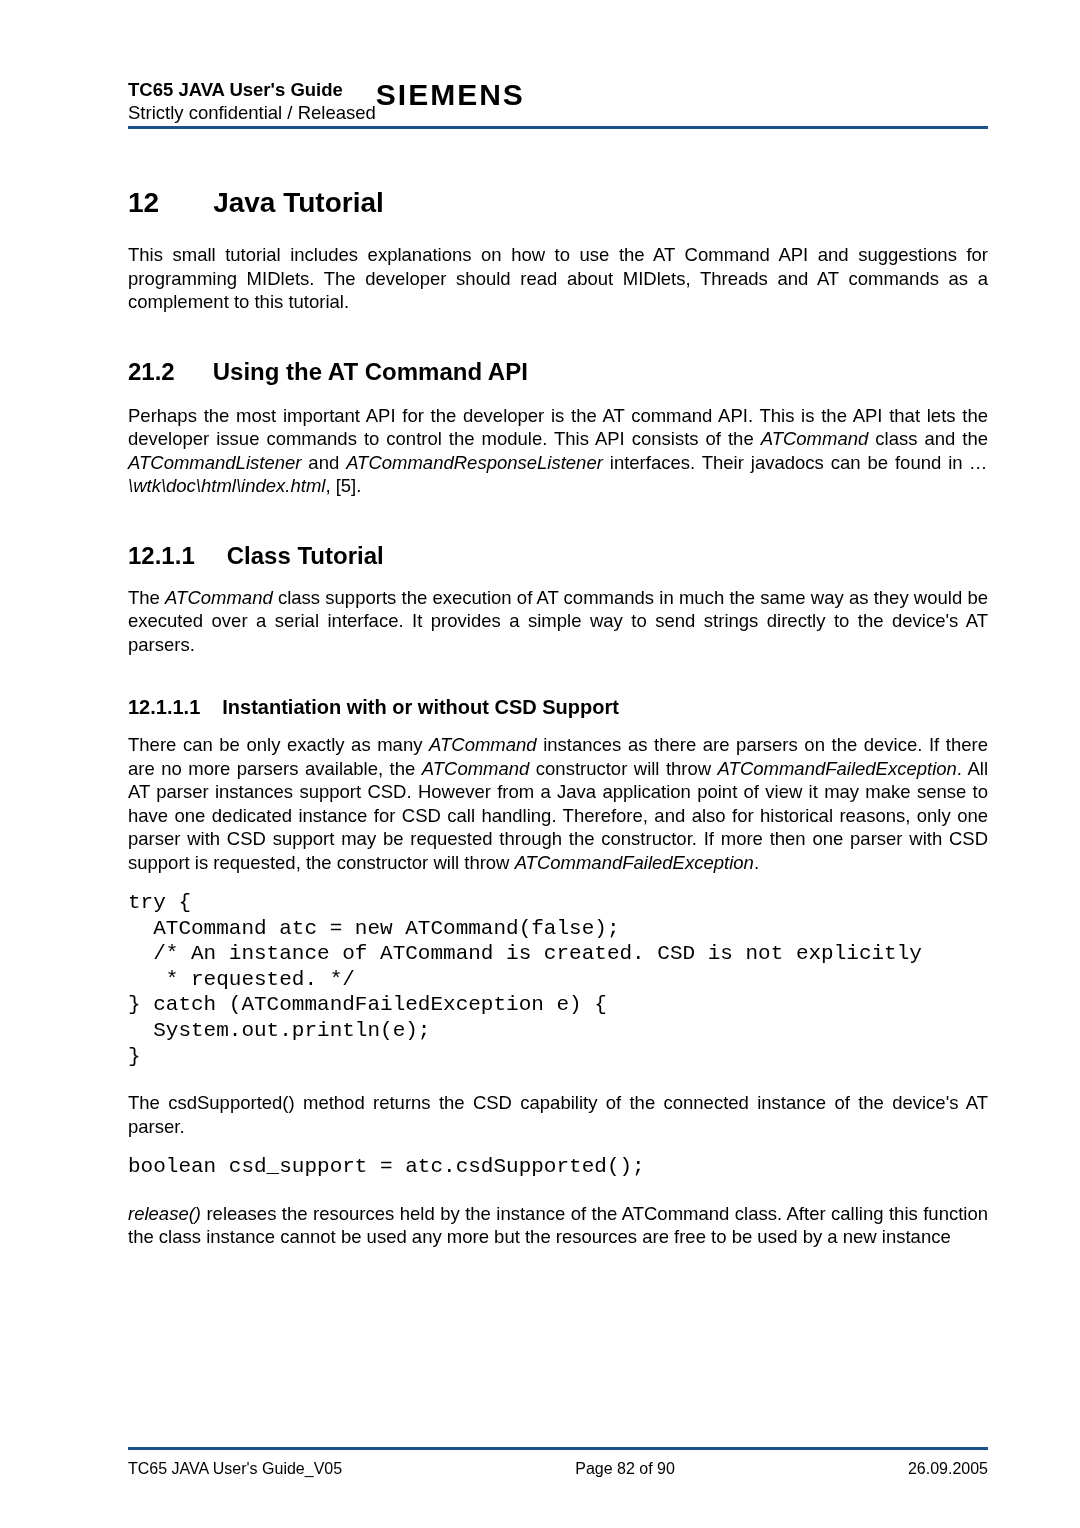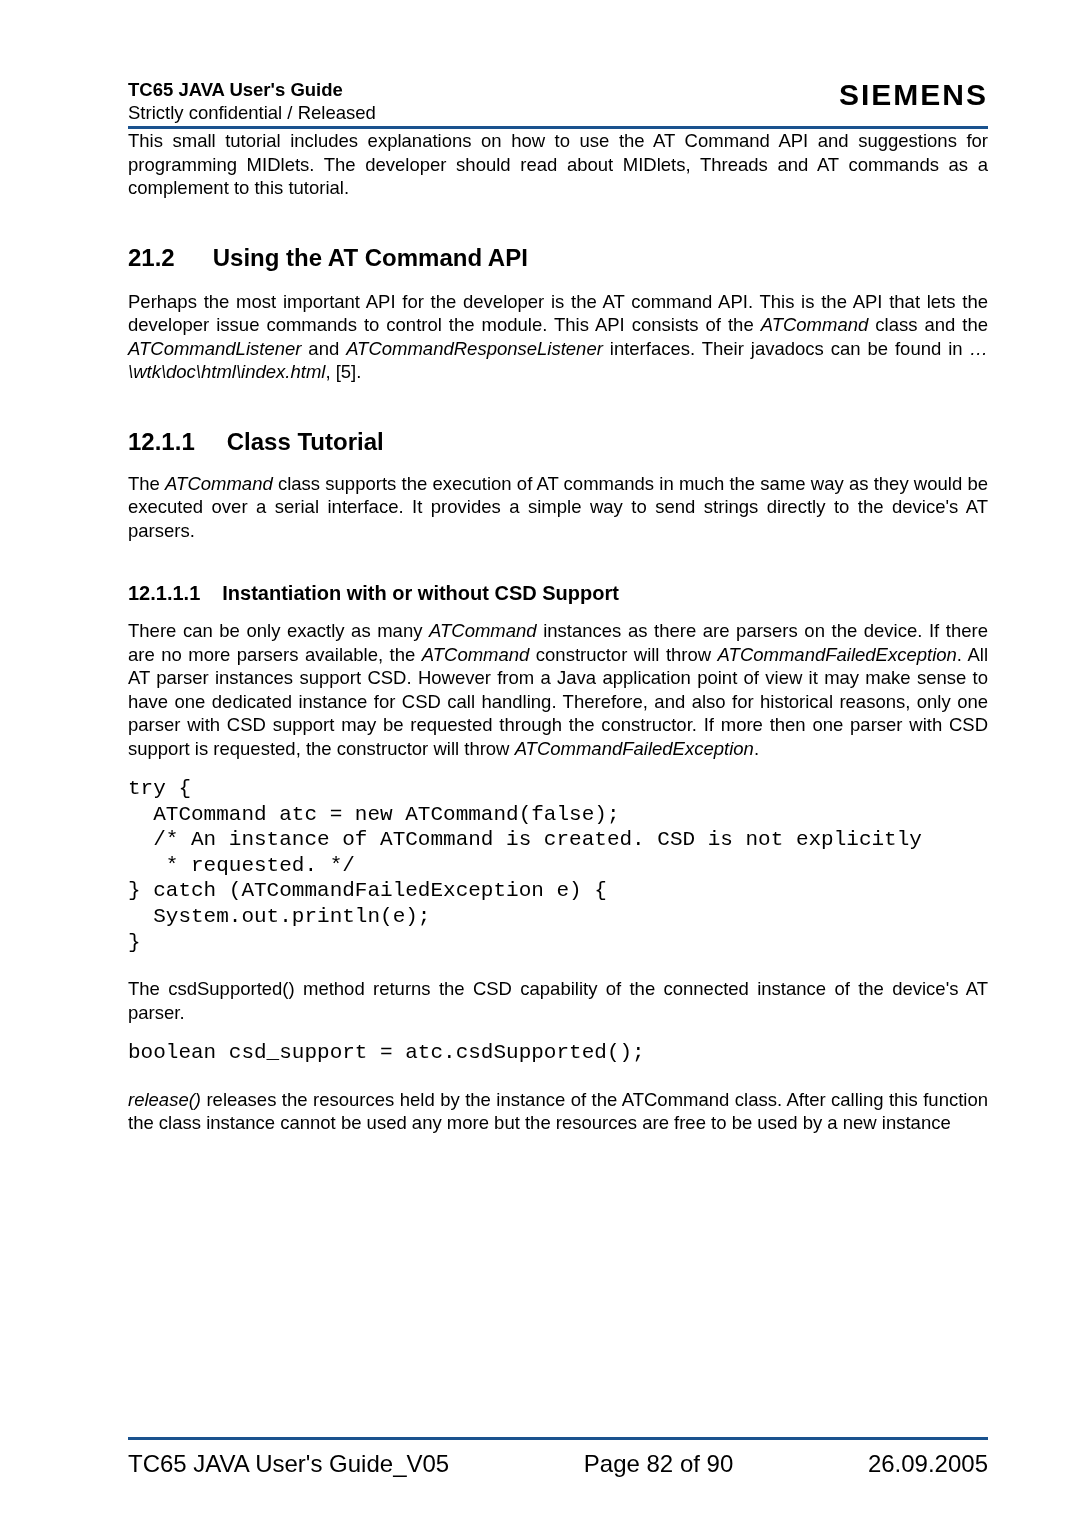--- a/index.html
+++ b/index.html
@@ -11,21 +11,21 @@
     color: #000;
     font-size: 18.5px;
   }
   .page {
     padding: 78px 92px 50px 128px;
     min-height: 1528px;
     position: relative;
   }
   .header-row {
     display: flex;
-    justify-content: space-between;
+    justify-content: flex-start;
     align-items: flex-start;
     margin-bottom: 2px;
   }
   .header-left {
     display: flex;
     flex-direction: column;
     line-height: 1.25;
   }
   .doc-title {
     font-weight: bold;
@@ -90,37 +90,40 @@
     bottom: 50px;
   }
   .footer-rule {
     border: none;
     border-top: 3px solid #1a528e;
     margin-bottom: 10px;
   }
   .footer-row {
     display: flex;
     justify-content: space-between;
-    font-size: 24px;
+    font-size: 16px;
   }
 </style>
 </head>
 <body>
 
 <div class="page">
 
   <div class="header-row">
     <div class="header-left">
       <span class="doc-title">TC65 JAVA User's Guide</span>
       <span>Strictly confidential / Released</span>
     </div>
     <div class="brand">SIEMENS</div>
   </div>
   <hr class="header-rule">
 
+  <h1 class="chapter">
+    <span class="num">12</span><span>Java Tutorial</span>
+  </h1>
 
   <p class="body">This small tutorial includes explanations on how to use the AT Command API and suggestions for programming MIDlets. The developer should read about MIDlets, Threads and AT commands as a complement to this tutorial.</p>
 
   <h2 class="sec">
     <span class="num">21.2</span><span>Using the AT Command API</span>
   </h2>
 
   <p class="body">
     <span>Perhaps the most important API for the developer is the AT command API. This is the API that lets the developer issue commands to control the module. This API consists of the </span><span class="italic">ATCommand</span><span> class and the </span><span class="italic">ATCommandListener</span><span> and </span><span class="italic">ATCommandResponseListener</span><span> interfaces. Their javadocs can be found in </span><span class="italic">…\wtk\doc\html\index.html</span><span>, [5].</span>
   </p>

